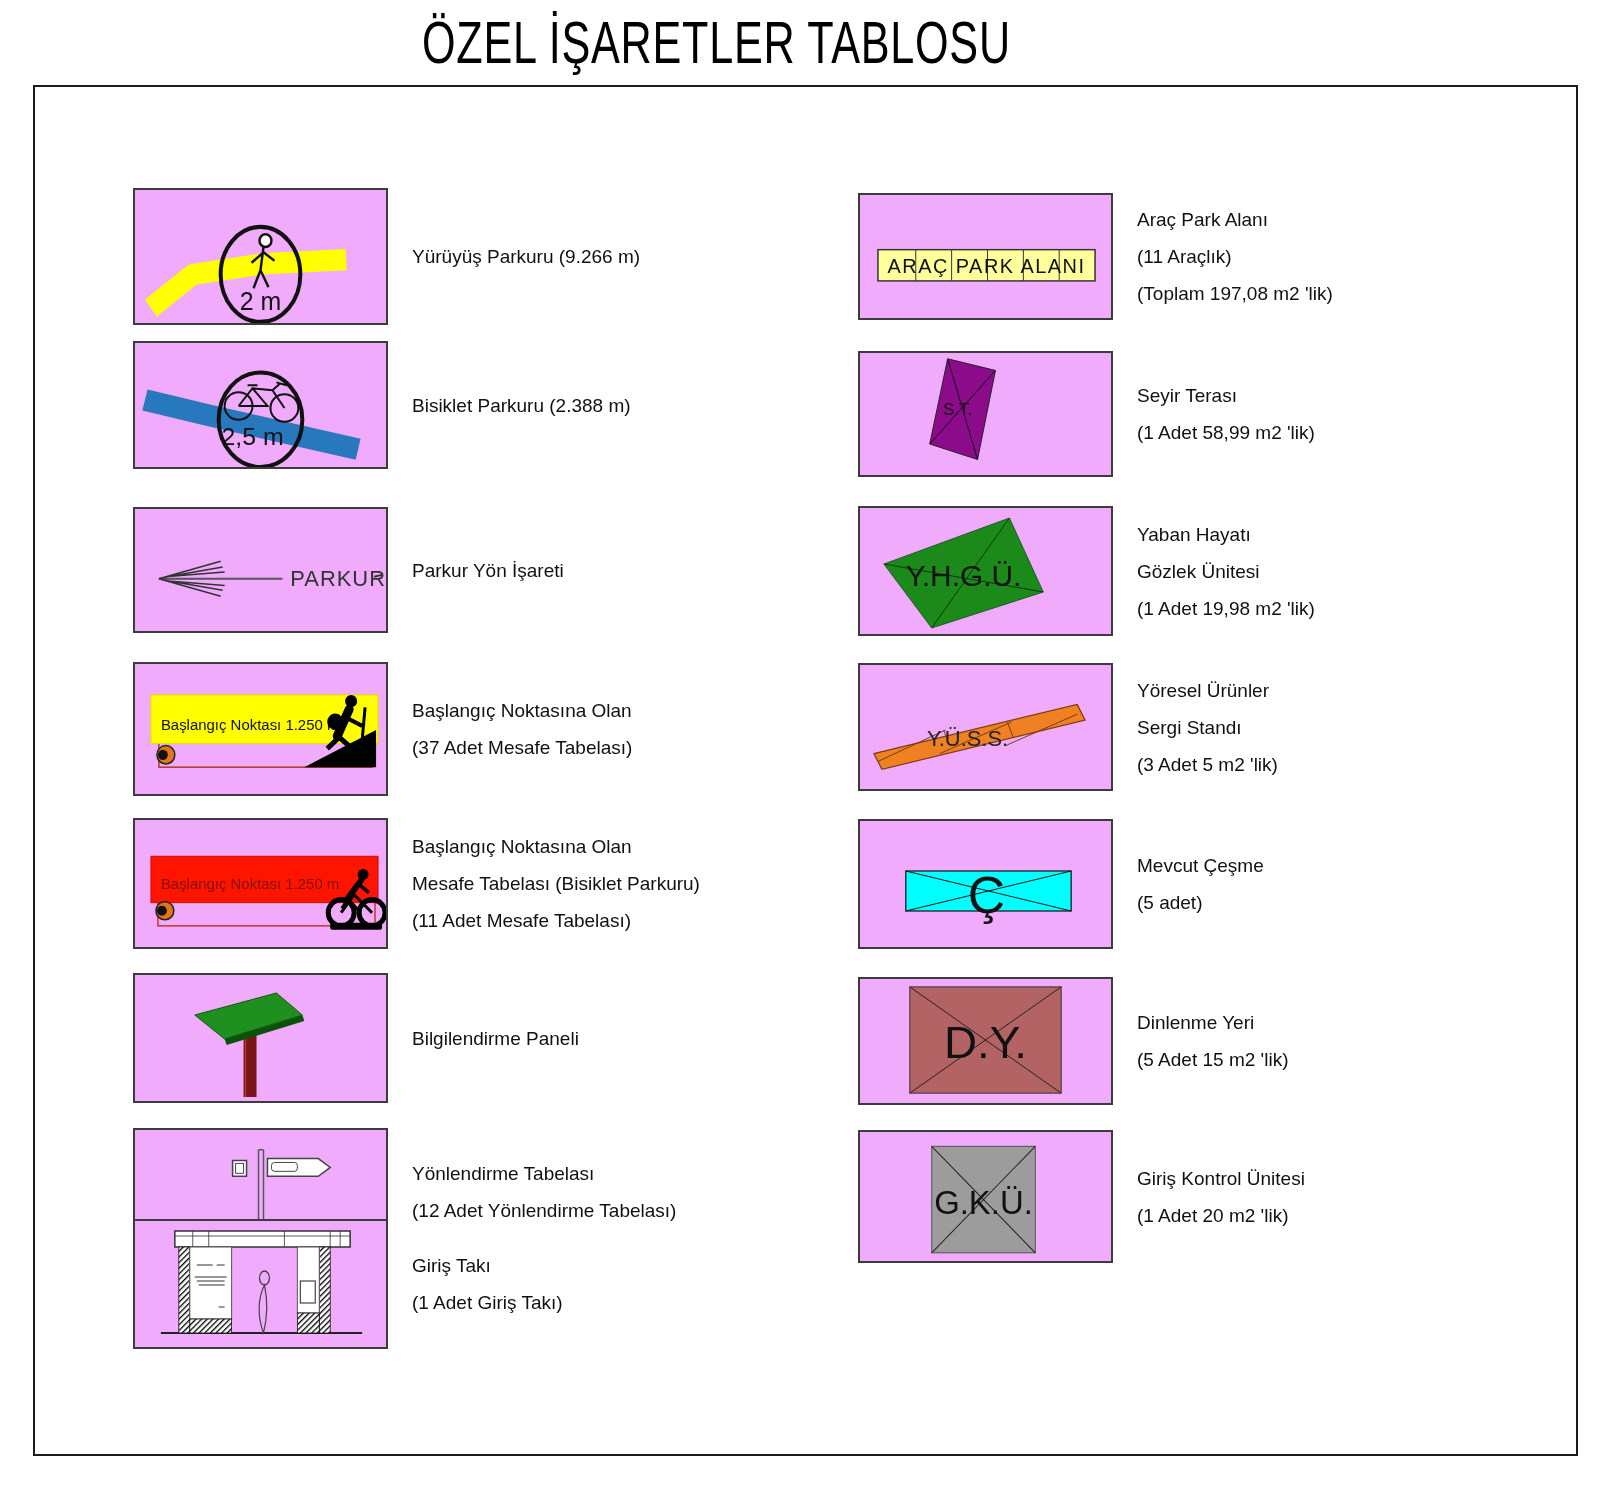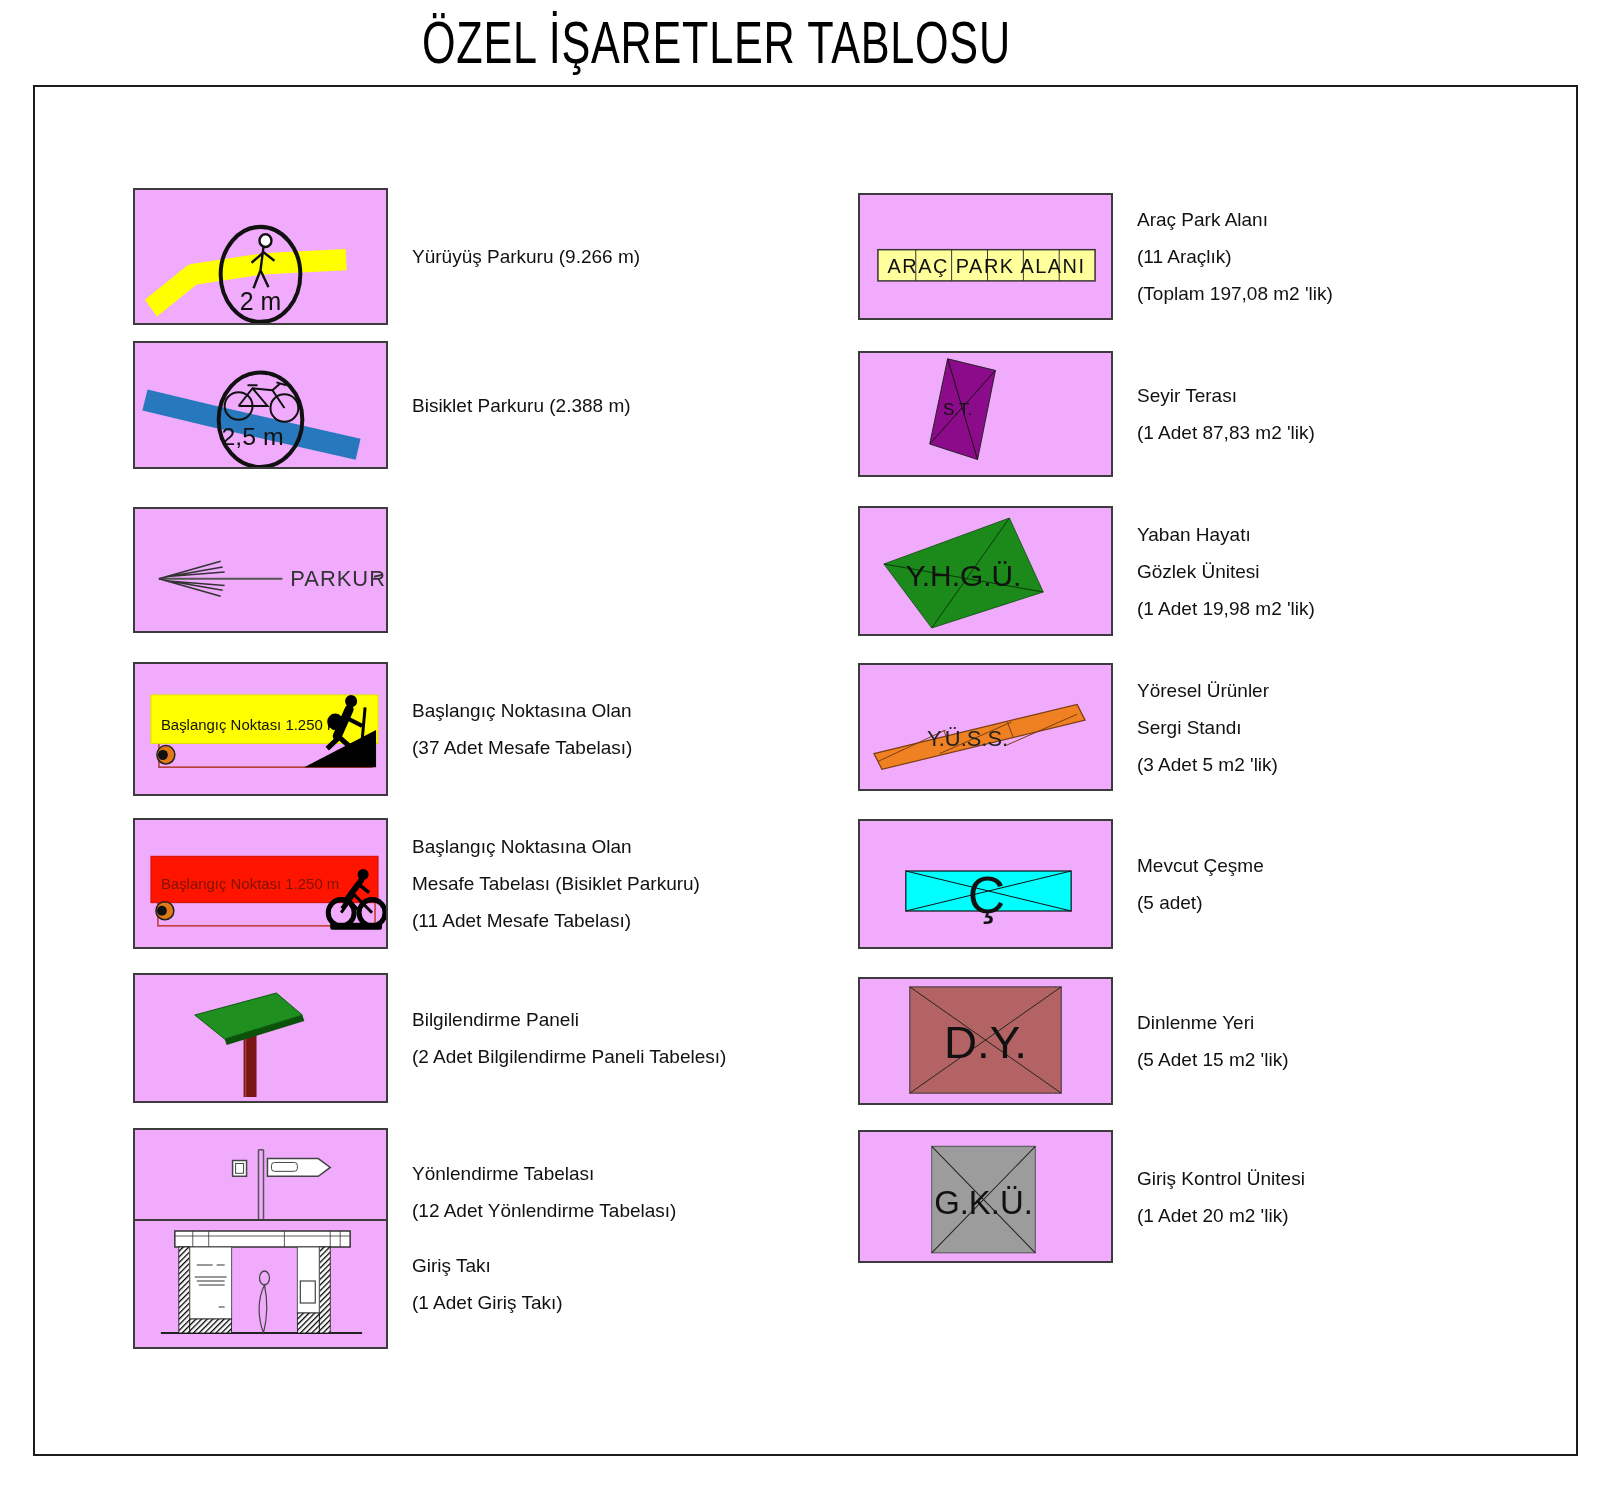--- a/index.html
+++ b/index.html
@@ -63,20 +63,23 @@
       <svg viewBox="0 0 252 126" preserveAspectRatio="none">
         <path d="M24 72 L148 72" stroke="#555" stroke-width="2"></path>
         <g stroke="#333" stroke-width="1.6" fill="none">
           <path d="M24 72 L86 54 M27 71 L88 60 M30 70 L90 65"></path>
           <path d="M24 72 L86 90 M27 73 L88 84 M30 74 L90 79"></path>
         </g>
         <text x="156" y="80" font-size="22" fill="#333" letter-spacing="1">PARKUR</text>
         <path d="M240 70 L248 68" stroke="#333" stroke-width="2"></path>
       </svg>
     </div>
+    <div class="lbl">
+      <div>Parkur Yön İşareti</div>
+    </div>
   </div>
 
   <div class="row" style="left:133px;top:662px;height:134px">
     <div class="symbox">
       <svg viewBox="0 0 252 126" preserveAspectRatio="none">
         <rect x="24" y="38" width="214" height="62" fill="none" stroke="#b03a2e" stroke-width="1.5"></rect>
         <rect x="16" y="30" width="228" height="47" fill="#ffff00" stroke="#e0e000" stroke-width="1"></rect>
         <text x="26" y="64" font-size="15" fill="#111">Başlangıç Noktası 1.250 m</text>
         <g fill="#000">
           <path d="M170 100 L242 64 L242 100 Z"></path>
@@ -132,21 +135,20 @@
     <div class="symbox">
       <svg viewBox="0 0 252 126" preserveAspectRatio="none">
         <rect x="109" y="48" width="13" height="74" fill="#7b1414"></rect>
         <path d="M111 48 L111 122" stroke="#a04040" stroke-width="1.5"></path>
         <polygon points="90,64 168,40 170,46 92,70" fill="#0a520a"></polygon>
         <polygon points="60,40 142,18 168,40 90,64" fill="#1f8f1f" stroke="#0c5c0c" stroke-width="1"></polygon>
       </svg>
     </div>
     <div class="lbl">
       <div>Bilgilendirme Paneli</div>
-      <div>(2 Adet Bilgilendirme Paneli Tabelesı)</div>
     </div>
   </div>
 
   <div class="row" style="left:133px;top:1128px;height:128px">
     <div class="symbox">
       <svg viewBox="0 0 252 126" preserveAspectRatio="none">
         <g stroke="#555" stroke-width="1.5" fill="none">
           <path d="M124 20 L124 116 M129 20 L129 116 M124 20 L129 20"></path>
         </g>
         <rect x="98" y="31" width="14" height="16" fill="#fff" stroke="#444" stroke-width="1.5"></rect>
@@ -218,21 +220,21 @@
   <div class="row" style="left:858px;top:351px;height:126px">
     <div class="symbox">
       <svg viewBox="0 0 252 126" preserveAspectRatio="none">
         <polygon points="88,6 136,18 118,110 70,94" fill="#8b0b8b" stroke="#222" stroke-width="1"></polygon>
         <path d="M88 6 L118 110 M136 18 L70 94" stroke="#111" stroke-width="1" fill="none"></path>
         <text x="98" y="64" text-anchor="middle" font-size="17" fill="#111">S.T.</text>
       </svg>
     </div>
     <div class="lbl">
       <div>Seyir Terası</div>
-      <div>(1 Adet 87,83 m2 'lik)</div>
+      <div>(1 Adet 58,99 m2 'lik)</div>
     </div>
   </div>
 
   <div class="row" style="left:858px;top:506px;height:130px">
     <div class="symbox">
       <svg viewBox="0 0 252 126" preserveAspectRatio="none">
         <polygon points="24,56 150,10 184,84 72,120" fill="#1b8a1b" stroke="#0b4d0b" stroke-width="0.8"></polygon>
         <path d="M24 56 L184 84 M150 10 L72 120" stroke="#0a3a0a" stroke-width="1" fill="none"></path>
         <text x="104" y="78" text-anchor="middle" font-size="30" fill="#111">Y.H.G.Ü.</text>
       </svg>

